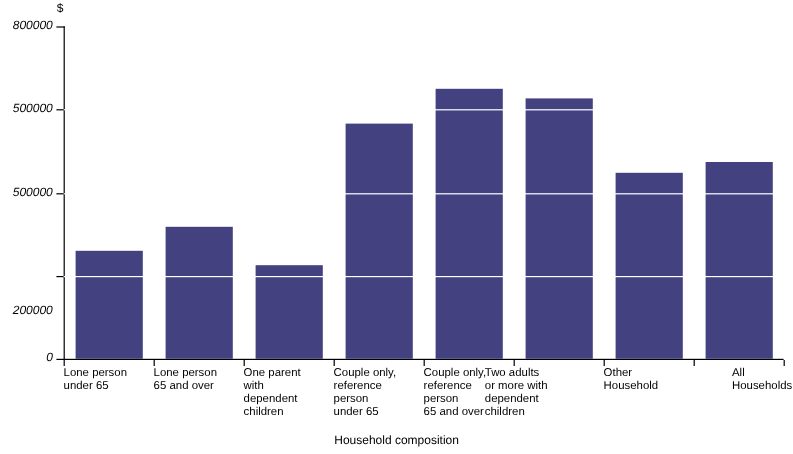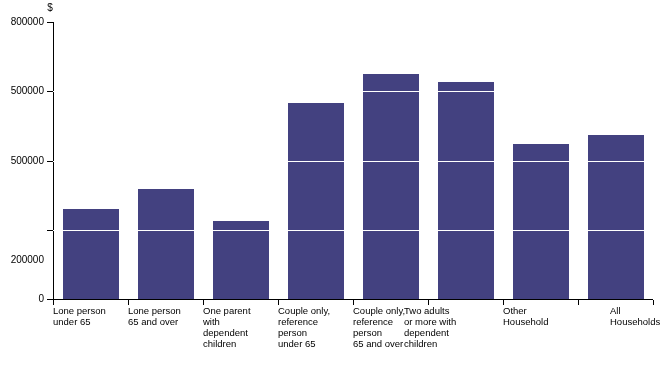--- a/index.html
+++ b/index.html
@@ -72,20 +72,21 @@
     background: #000000;
   }
   .ylabel {
     position: absolute;
     left: 0px;
     width: 44px;
     text-align: right;
     font-size: 10px;
     line-height: 10px;
     white-space: nowrap;
+    font-style: italic;
   }
 
   
   .xtick {
     position: absolute;
     top: 300px;
     width: 1px;
     height: 5px;
     background: #000000;
   }
@@ -199,13 +200,14 @@
       <div class="xcat" style="left: 404px; width: 75px;">Two adults
 or more with
 dependent
 children</div>
       <div class="xcat" style="left: 503px; width: 75px;">Other
 Household</div>
       <div class="xcat" style="left: 610px; width: 75px;">All
 Households</div>
     </div>
 
+  <div class="axis-title">Household composition</div>
 </div>
 
 </body></html>

